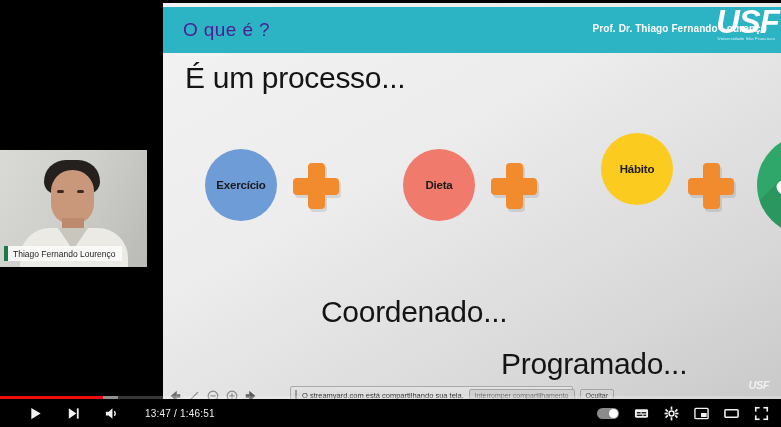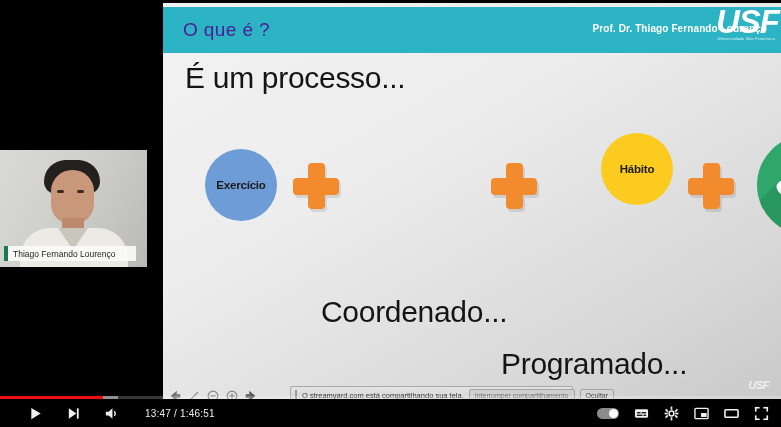--- a/index.html
+++ b/index.html
@@ -99,21 +99,21 @@
   .cam-neck { position: absolute; left: 62px; top: 68px; width: 22px; height: 16px; background: #bd8a6d; }
   .cam-shirt{ position: absolute; left: 20px; top: 78px; width: 108px; height: 44px;
     background: #eceae4; border-radius: 30px 30px 0 0; }
   .cam-collar{ position: absolute; left: 58px; top: 78px; width: 30px; height: 22px;
     background: #c9c6be; clip-path: polygon(0 0,100% 0,50% 100%); }
   .cam-eye { position: absolute; width: 7px; height: 3px; background: #3a2b22; border-radius: 2px; top: 40px; }
   .cam-eye.l { left: 57px; } .cam-eye.r { left: 77px; }
   #cam-namebar {
     position: absolute; left: 8px; bottom: 6px; height: 15px;
     background: rgba(250,250,250,.92); color: #1d1d1d; font-size: 8.5px;
-    display: flex; align-items: center; padding: 0 20px 0 5px; white-space: nowrap;
+    display: flex; align-items: center; padding: 0 6px 0 5px; white-space: nowrap;
   }
   #cam-namebar::before {
     content: ""; position: absolute; left: -4px; top: 0; width: 4px; height: 15px; background: #1b7a4b;
   }
 
   
   #ptools {
     position: absolute; left: 168px; top: 388px; height: 16px;
     display: flex; align-items: center; gap: 5px; opacity: .75;
   }
@@ -168,20 +168,23 @@
 
       <div id="row">
         <div class="circ" id="c-exer">
           <span>Exercício</span>
         </div>
         <div class="plus" id="p1">
             <i class="h"></i>
             <i class="v"></i>
           </div>
 
+        <div class="circ" id="c-dieta">
+          <span>Dieta</span>
+        </div>
         <div class="plus" id="p2">
             <i class="h"></i>
             <i class="v"></i>
           </div>
 
         <div class="circ" id="c-habit">
           <span>Hábito</span>
         </div>
         <div class="plus" id="p3">
             <i class="h"></i>

